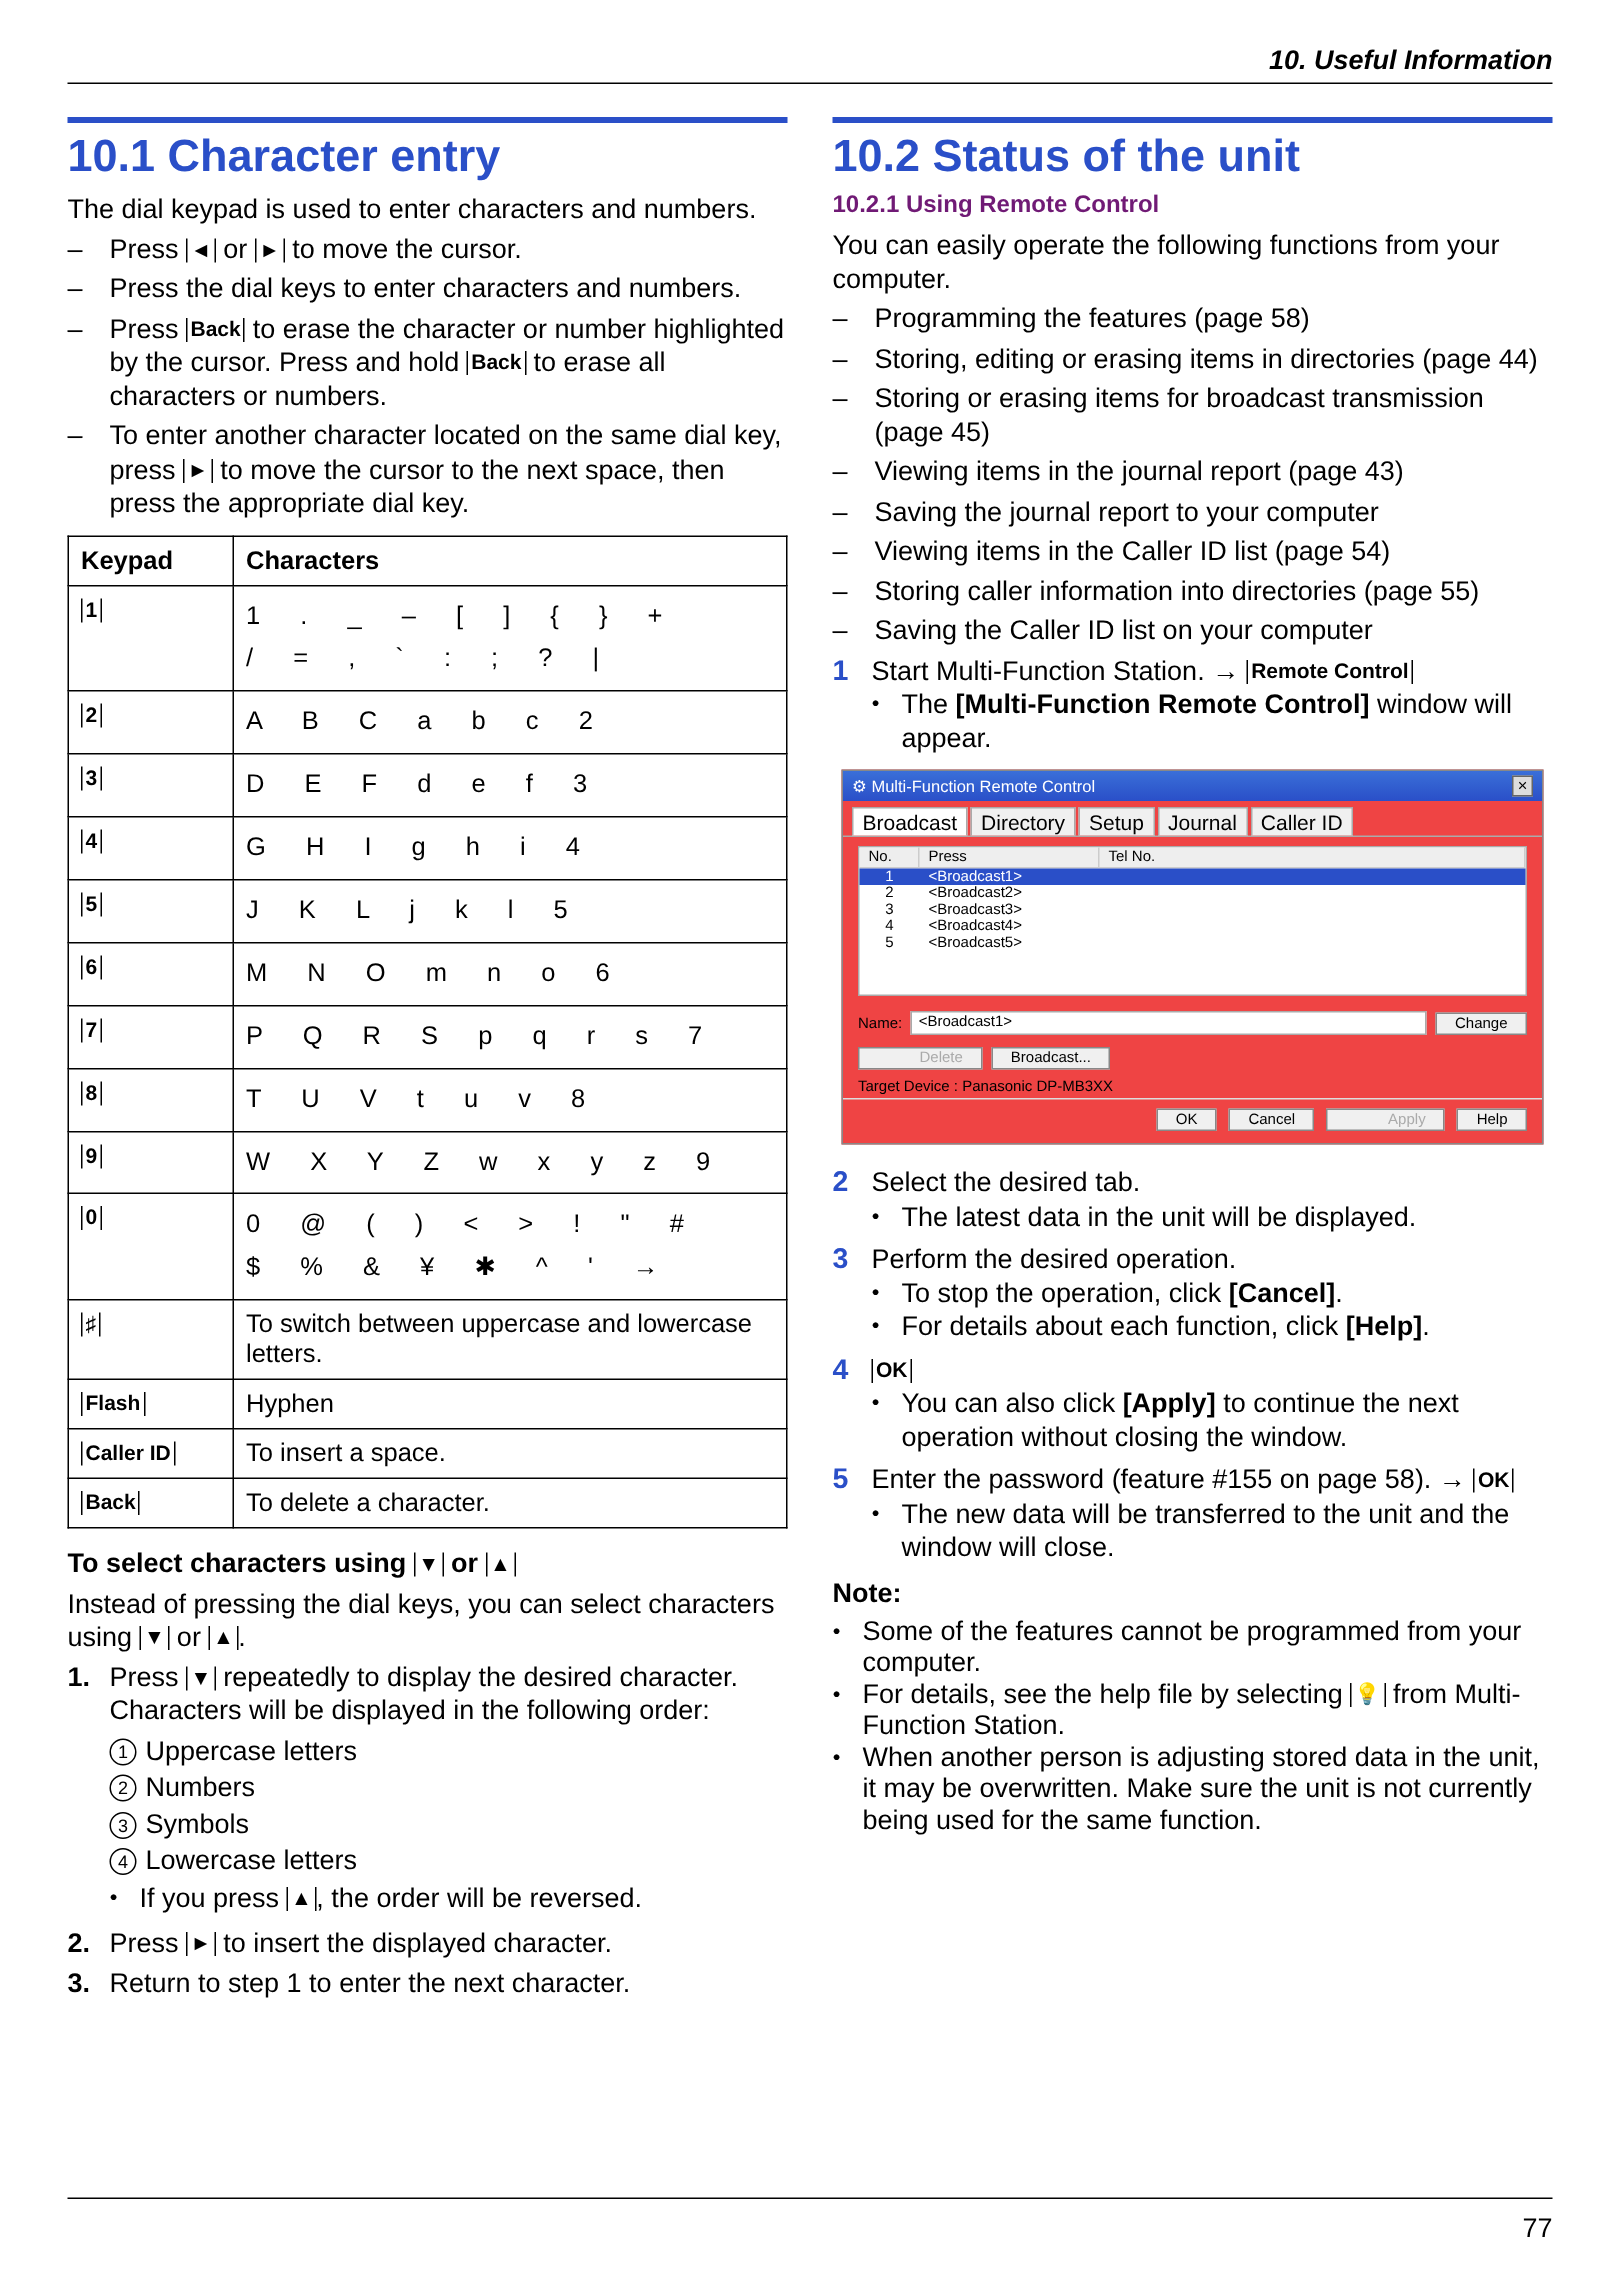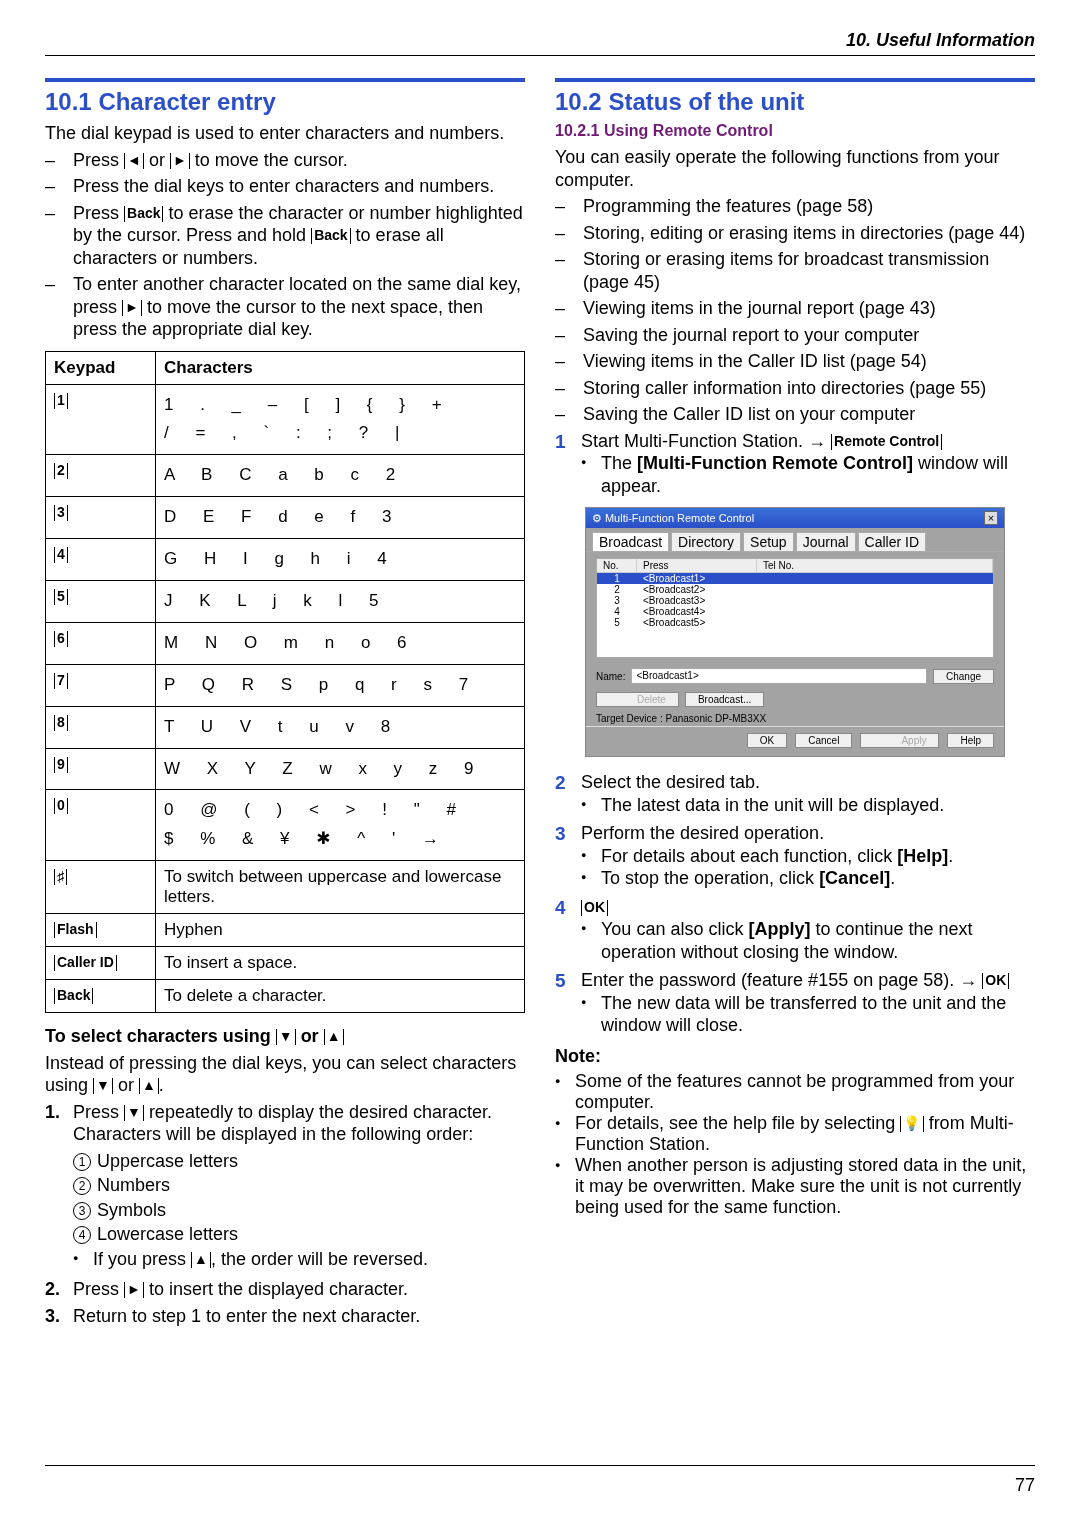--- a/index.html
+++ b/index.html
@@ -5,21 +5,21 @@
   * { box-sizing: border-box; margin: 0; padding: 0; }
   html, body { width: 1080px; height: 1526px; font-family: Arial, Helvetica, sans-serif; font-size: 18px; color: #000; background: #fff; }
   .page { width: 1080px; height: 1526px; padding: 30px 45px 40px 45px; position: relative; }
   .chapter-header { text-align: right; font-style: italic; font-weight: bold; font-size: 18px; margin-bottom: 4px; }
   .hr { border-top: 1.5px solid #000; margin-bottom: 22px; }
   .bottom-hr { position: absolute; left: 45px; right: 45px; bottom: 60px; border-top: 1.5px solid #000; }
   .page-num { position: absolute; right: 45px; bottom: 30px; font-size: 18px; }
   .columns { display: flex; gap: 30px; }
   .col { flex: 1 1 0; }
   .blue-bar { height: 4px; background: #2a4fc8; margin-bottom: 6px; }
-  .h-section { color: #2a4fc8; font-weight: bold; font-size: 24px; margin-bottom: 6px; }
+  .h-section { color: #2a4fc8; font-weight: bold; font-size: 30px; margin-bottom: 6px; }
   .h-subsection { color: #701a75; font-weight: bold; font-size: 16px; margin: 6px 0 6px 0; }
   p { margin-bottom: 4px; line-height: 1.25; }
   .dash-list { list-style: none; padding-left: 0; }
   .dash-list li { display: flex; margin-bottom: 4px; line-height: 1.25; }
   .dash-list li::before { content: "–"; width: 28px; flex: 0 0 28px; }
   .dash-list li > div { flex: 1; }
   .keybox { display: inline-block; border-left: 1.5px solid #000; border-right: 1.5px solid #000; padding: 0 2px 2px 2px; font-family: Arial, sans-serif; font-size: 14px; line-height: 1; position: relative; top: -1px; }
   .keytext { font-weight: bold; }
   table.char-table { border-collapse: collapse; width: 100%; margin-top: 10px; margin-bottom: 12px; }
   table.char-table th, table.char-table td { border: 1px solid #000; padding: 6px 8px; text-align: left; vertical-align: top; font-size: 17px; }
@@ -33,21 +33,21 @@
   .circ { display: inline-block; width: 18px; height: 18px; border: 1.2px solid #000; border-radius: 50%; font-size: 12px; line-height: 16px; text-align: center; margin-right: 6px; vertical-align: middle; }
   .sublist { padding-left: 0; margin-top: 4px; }
   .sublist div { margin-bottom: 2px; }
   .bullet { display: flex; }
   .bullet::before { content: "●"; font-size: 9px; width: 20px; flex: 0 0 20px; padding-top: 5px; }
   .bullet > div { flex: 1; }
   .step-list { list-style: none; padding-left: 0; }
   .step-list > li { display: flex; margin-bottom: 6px; line-height: 1.25; }
   .step-list > li > .snum { width: 26px; flex: 0 0 26px; font-weight: bold; color: #2a4fc8; font-size: 19px; }
   .step-list > li > .stxt { flex: 1; }
-  .screenshot { border: 1px solid #888; width: 420px; margin: 10px auto 14px auto; font-size: 12px; background: #a3a3a3; }
+  .screenshot { border: 1px solid #888; width: 468px; margin: 10px auto 14px auto; font-size: 12px; background: #ef4444; }
   .titlebar { background: linear-gradient(#3a6fd8, #2a4fc8); color: #fff; padding: 3px 6px; display: flex; justify-content: space-between; align-items: center; font-size: 11px; }
   .closebox { width: 14px; height: 14px; background: #ddd; color: #000; text-align: center; line-height: 13px; font-size: 11px; border: 1px solid #666; }
   .tabs { display: flex; border-bottom: 1px solid #aaa; padding: 4px 6px 0 6px; gap: 2px; }
   .tab { border: 1px solid #aaa; border-bottom: none; padding: 1px 6px; font-size: 14px; background: #f0f0f0; }
   .tab.active { background: #fff; }
   .list-area { margin: 6px 10px; border: 1px solid #aaa; background: #fff; height: 100px; font-size: 10px; }
   .list-header { display: flex; background: #eee; border-bottom: 1px solid #ccc; }
   .list-header span { padding: 1px 6px; border-right: 1px solid #ccc; }
   .lh-no { width: 40px; } .lh-name { width: 120px; } .lh-tel { flex: 1; }
   .list-row { display: flex; }
@@ -304,24 +304,24 @@
         <div class="bullet">
                 <div>The latest data in the unit will be displayed.</div>
               </div>
       </div>
           </li>
       <li>
             <span class="snum">3</span>
             <div class="stxt">
         <span>Perform the desired operation.</span>
         <div class="bullet">
+                <div><span>To stop the operation, click </span><b>[Cancel]</b><span>.</span></div>
+              </div>
+        <div class="bullet">
                 <div><span>For details about each function, click </span><b>[Help]</b><span>.</span></div>
-              </div>
-        <div class="bullet">
-                <div><span>To stop the operation, click </span><b>[Cancel]</b><span>.</span></div>
               </div>
       </div>
           </li>
       <li>
             <span class="snum">4</span>
             <div class="stxt">
         <span class="keybox keytext">OK</span>
         <div class="bullet">
                 <div><span>You can also click </span><b>[Apply]</b><span> to continue the next operation without closing the window.</span></div>
               </div>

